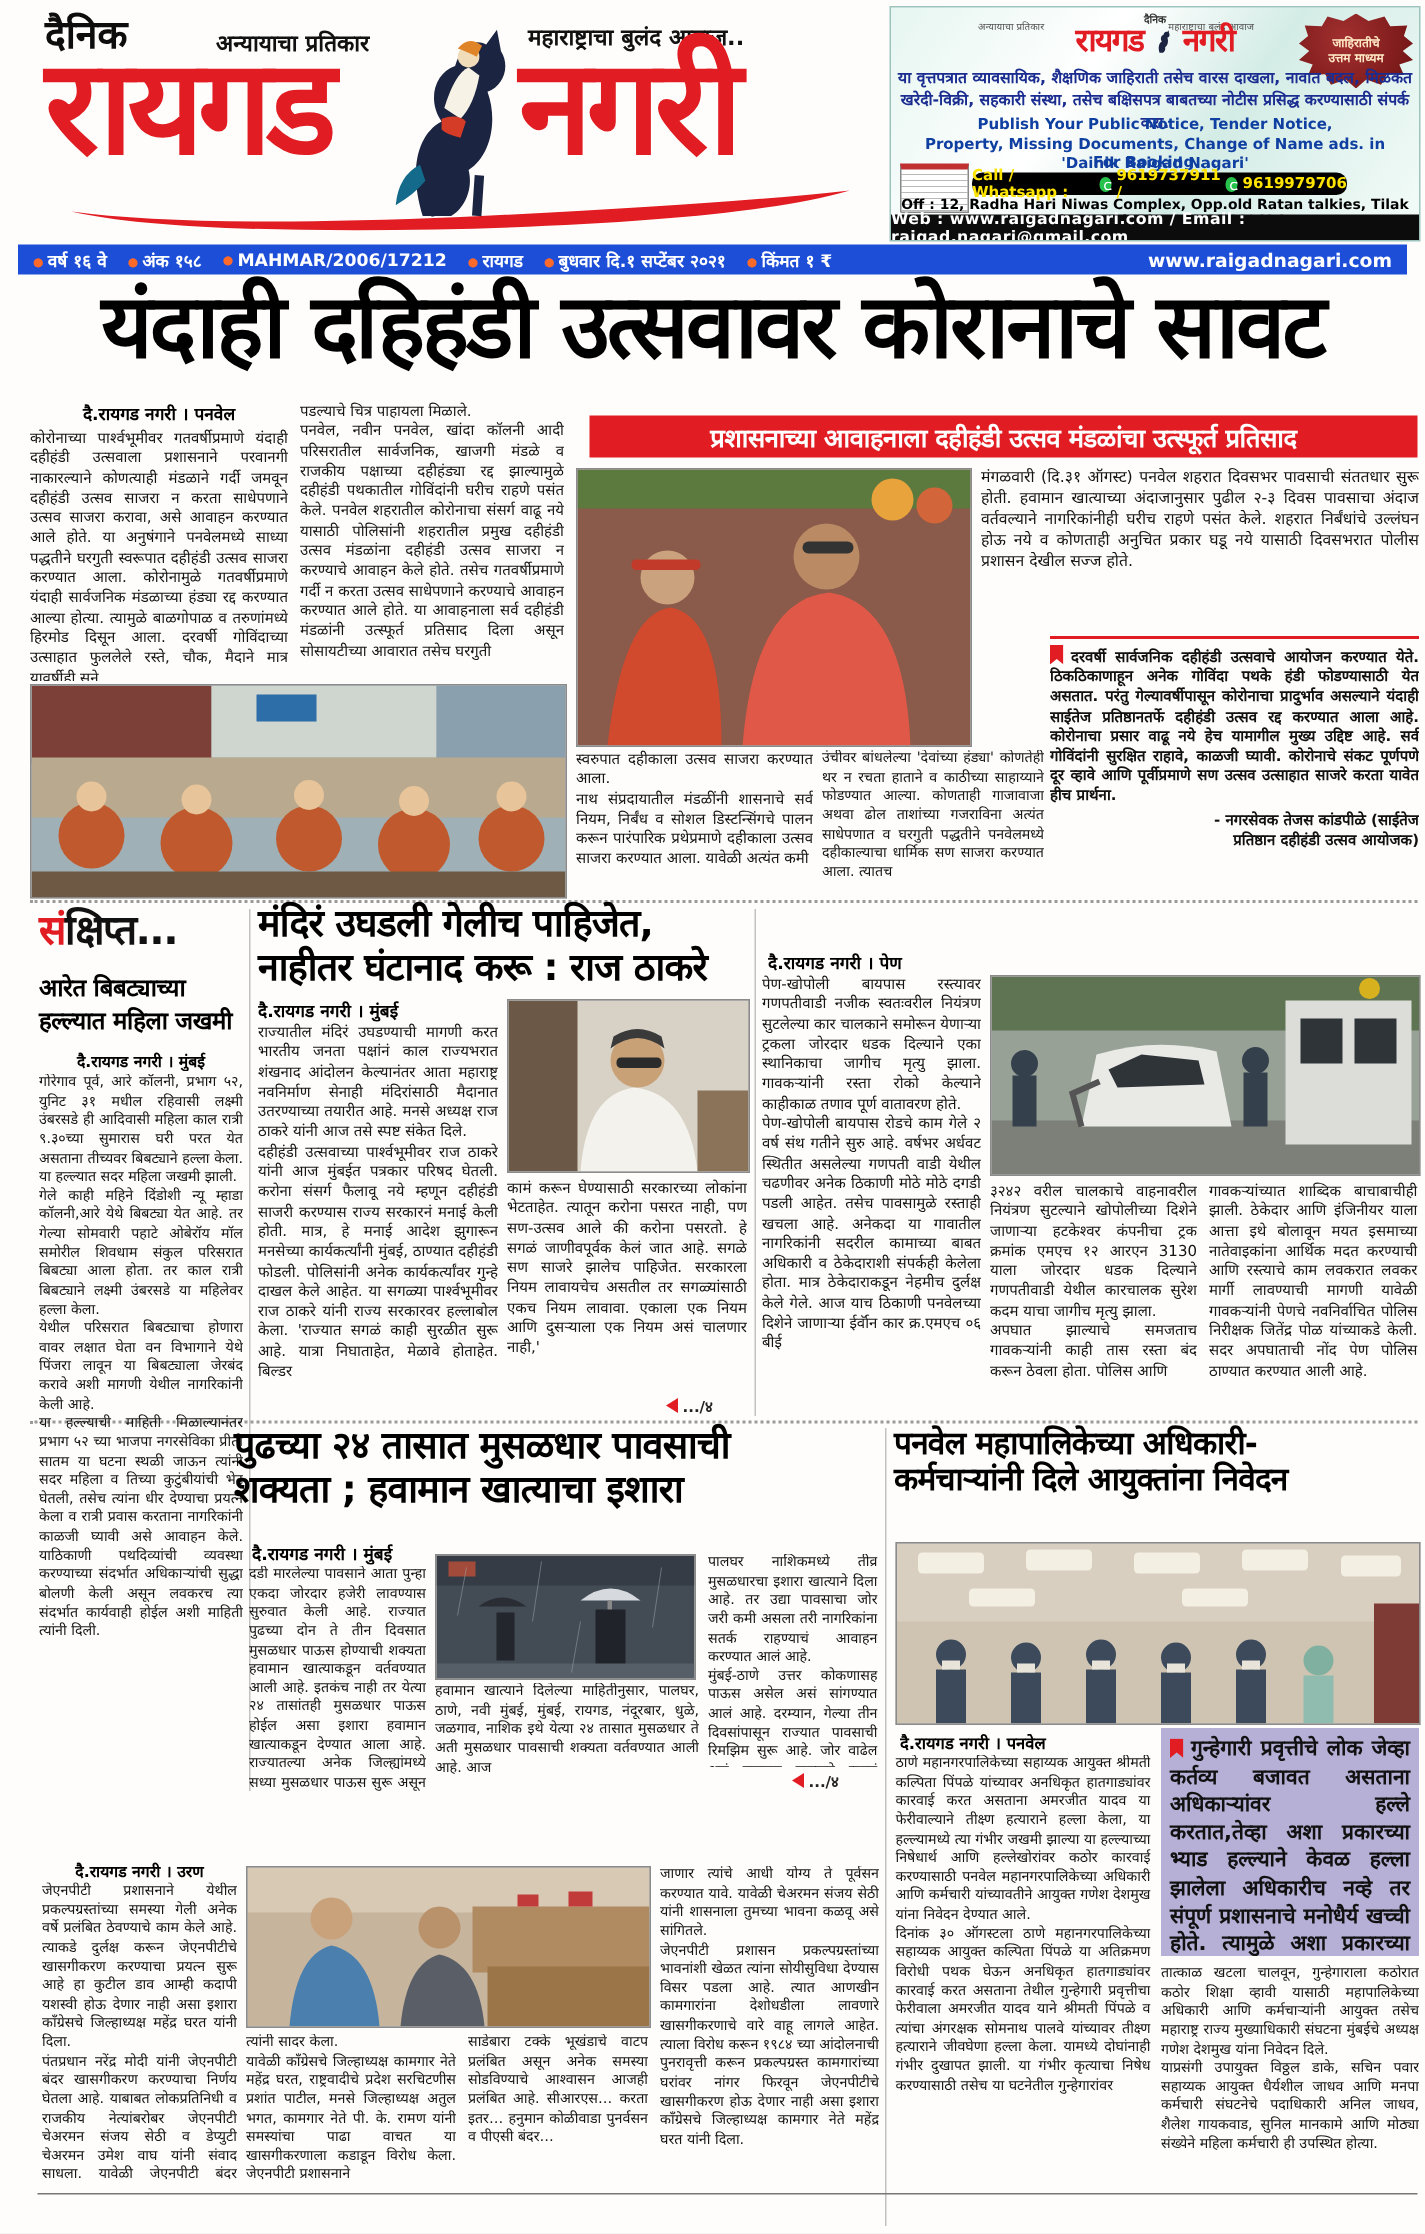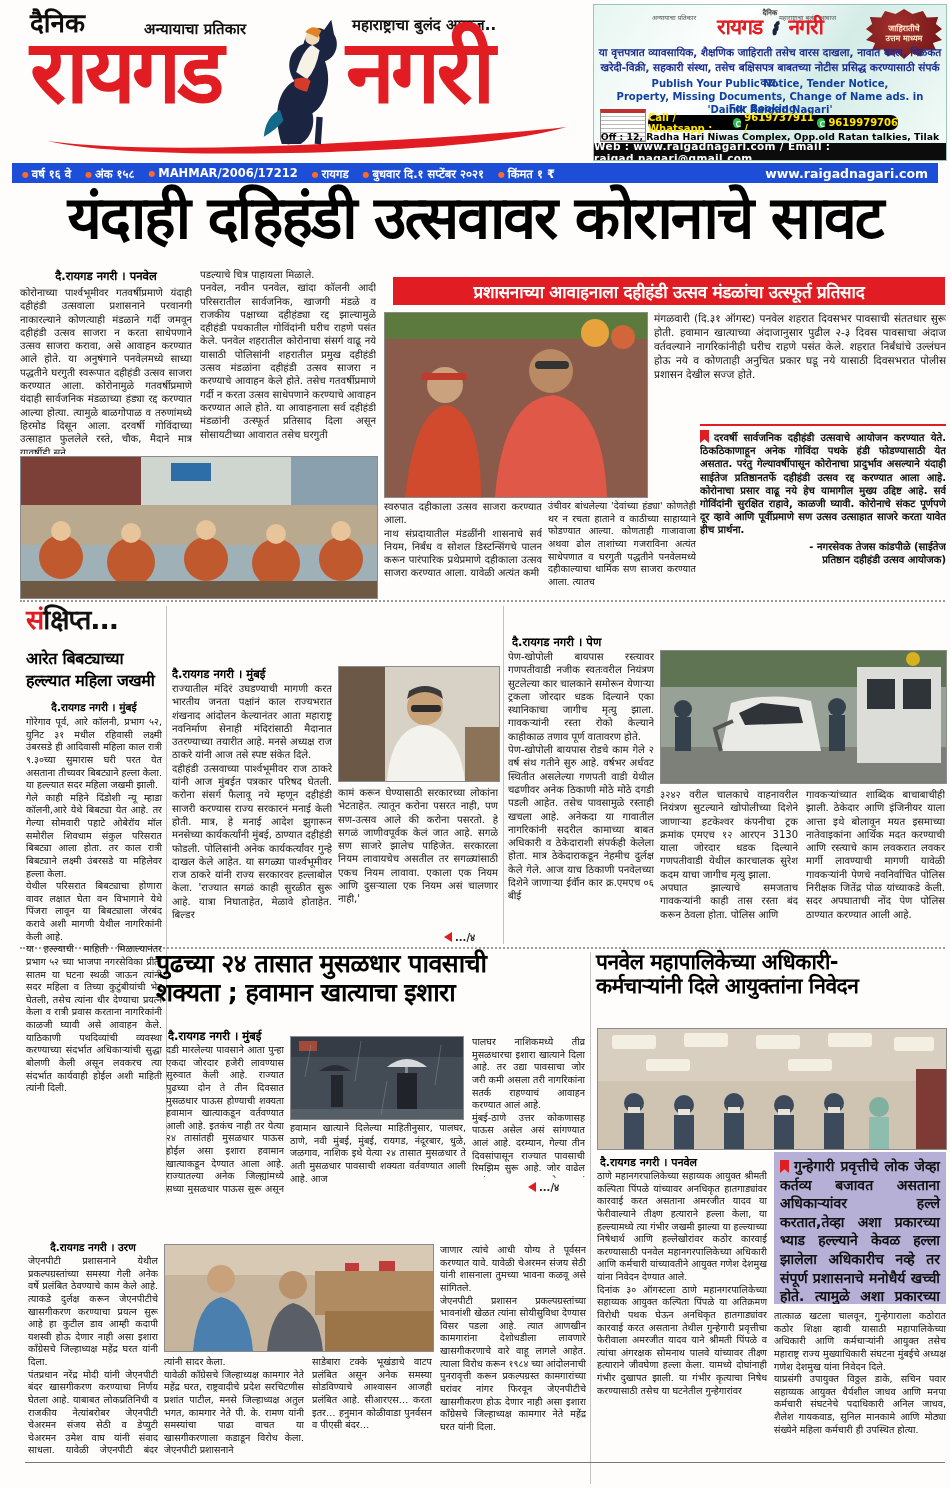--- a/index.html
+++ b/index.html
@@ -207,20 +207,22 @@
 
   <div class="brief-title"><span class="red">सं</span><span>क्षिप्त...</span></div>
   <div class="headline" style="left:26px;top:648px;width:136px;font-size:16px;letter-spacing:-0.3px;line-height:1.4;">आरेत बिबट्याच्या
 हल्ल्यात महिला जखमी</div>
   <div class="byline" style="left:26px;top:700px;width:136px;font-size:10.5px;">दै.रायगड नगरी । मुंबई</div>
   <div class="col" style="left:26px;top:716px;width:136px;height:476px;font-size:9.5px;">गोरेगाव पूर्व, आरे कॉलनी, प्रभाग ५२, युनिट ३१ मधील रहिवासी लक्ष्मी उंबरसडे ही आदिवासी महिला काल रात्री ९.३०च्या सुमारास घरी परत येत असताना तीच्यवर बिबट्याने हल्ला केला. या हल्ल्यात सदर महिला जखमी झाली.
 गेले काही महिने दिंडोशी न्यू म्हाडा कॉलनी,आरे येथे बिबट्या येत आहे. तर गेल्या सोमवारी पहाटे ओबेरॉय मॉल समोरील शिवधाम संकुल परिसरात बिबट्या आला होता. तर काल रात्री बिबट्याने लक्ष्मी उंबरसडे या महिलेवर हल्ला केला.
 येथील परिसरात बिबट्याचा होणारा वावर लक्षात घेता वन विभागाने येथे पिंजरा लावून या बिबट्याला जेरबंद करावे अशी मागणी येथील नागरिकांनी केली आहे.
 या हल्ल्याची माहिती मिळाल्यानंतर प्रभाग ५२ च्या भाजपा नगरसेविका प्रीती सातम या घटना स्थळी जाऊन त्यांनी सदर महिला व तिच्या कुटुंबीयांची भेट घेतली, तसेच त्यांना धीर देण्याचा प्रयत्न केला व रात्री प्रवास करताना नागरिकांनी काळजी घ्यावी असे आवाहन केले. याठिकाणी पथदिव्यांची व्यवस्था करण्याच्या संदर्भात अधिकाऱ्यांची सुद्धा बोलणी केली असून लवकरच त्या संदर्भात कार्यवाही होईल अशी माहिती त्यांनी दिली.</div>
 
+  <div class="headline" style="left:172px;top:602px;width:328px;font-size:25px;">मंदिरं उघडली गेलीच पाहिजेत,
+नाहीतर घंटानाद करू : राज ठाकरे</div>
   <div class="byline" style="left:172px;top:666px;width:170px;text-align:left;">दै.रायगड नगरी । मुंबई</div>
   <div class="col" style="left:172px;top:682px;width:160px;height:262px;">राज्यातील मंदिरं उघडण्याची मागणी करत भारतीय जनता पक्षांनं काल राज्यभरात शंखनाद आंदोलन केल्यानंतर आता महाराष्ट्र नवनिर्माण सेनाही मंदिरांसाठी मैदानात उतरण्याच्या तयारीत आहे. मनसे अध्यक्ष राज ठाकरे यांनी आज तसे स्पष्ट संकेत दिले.
 दहीहंडी उत्सवाच्या पार्श्वभूमीवर राज ठाकरे यांनी आज मुंबईत पत्रकार परिषद घेतली. करोना संसर्ग फैलावू नये म्हणून दहीहंडी साजरी करण्यास राज्य सरकारनं मनाई केली होती. मात्र, हे मनाई आदेश झुगारून मनसेच्या कार्यकर्त्यांनी मुंबई, ठाण्यात दहीहंडी फोडली. पोलिसांनी अनेक कार्यकर्त्यांवर गुन्हे दाखल केले आहेत. या सगळ्या पार्श्वभूमीवर राज ठाकरे यांनी राज्य सरकारवर हल्लाबोल केला. 'राज्यात सगळं काही सुरळीत सुरू आहे. यात्रा निघाताहेत, मेळावे होताहेत. बिल्डर</div>
   <div class="photo" style="left:338px;top:666px;width:160px;height:114px;">
     <svg viewBox="0 0 160 114" preserveAspectRatio="none">
       <rect width="160" height="114" fill="#d8d2c6"></rect>
       <rect x="0" y="0" width="46" height="114" fill="#6b5846"></rect>
       <path d="M48,114 Q52,62 84,58 Q120,62 126,114 Z" fill="#f4f2ec"></path>
       <circle cx="86" cy="40" r="18" fill="#c9a177"></circle>
       <path d="M68,32 Q86,18 104,32 L102,24 Q86,14 70,24 Z" fill="#3a3a3a"></path>

